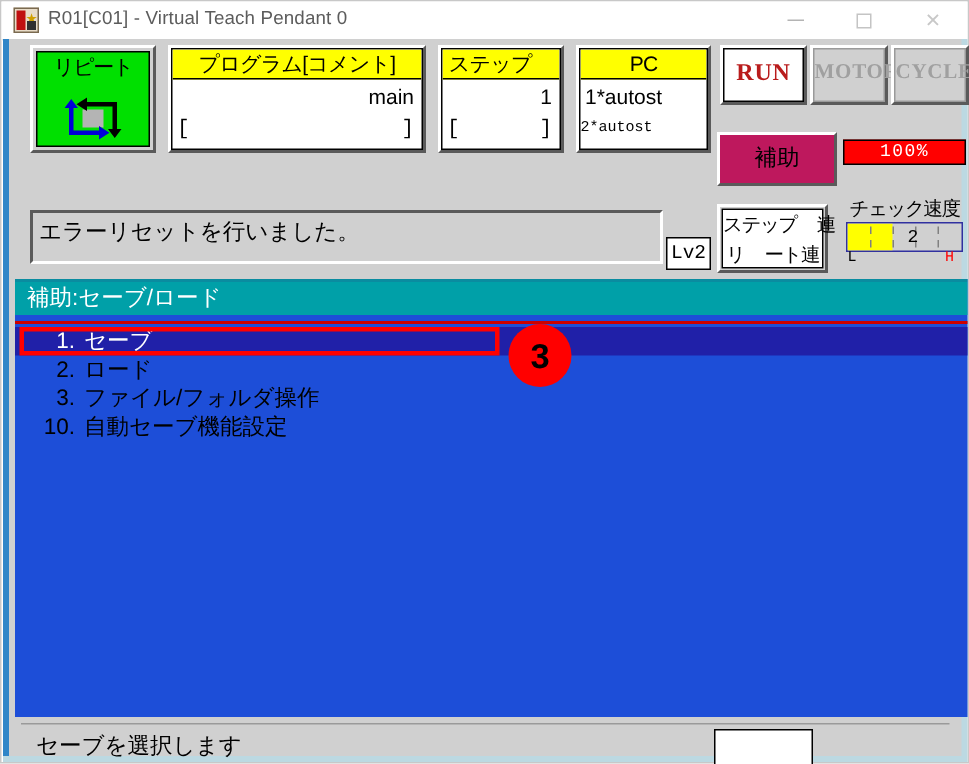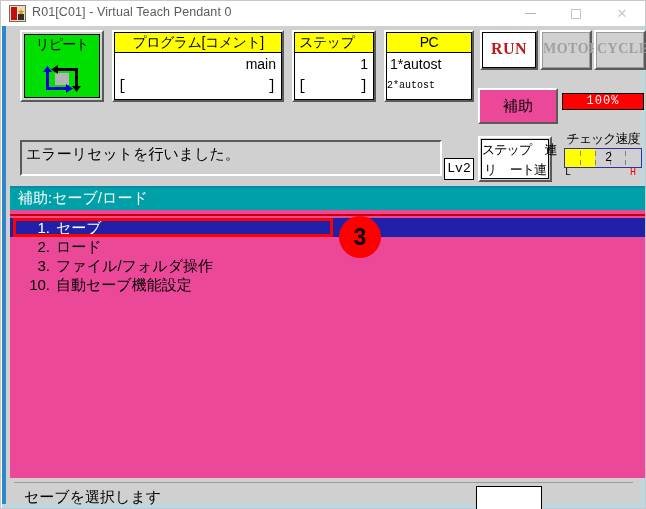--- a/index.html
+++ b/index.html
@@ -86,21 +86,21 @@
   #run-btn{left:470px;width:58px;}
   #run-btn .lbl{background:#ffffff;color:#b91c1c;}
   #motor-btn{left:530px;width:52px;}
   #motor-btn .lbl{background:#d0d0d0;color:#a0a0a0;border-color:#9a9a9a;font-size:14px;line-height:32px;}
   #cycle-btn{left:584px;width:52px;}
   #cycle-btn .lbl{background:#d0d0d0;color:#a0a0a0;border-color:#9a9a9a;font-size:14px;line-height:32px;}
 
   
   #aux-btn{position:absolute;left:468px;top:62px;width:80px;height:36px;
            border:2px solid;border-color:#ffffff #5a5a5a #5a5a5a #ffffff;
-           background:#ec4899;box-sizing:border-box;
+           background:#be185d;box-sizing:border-box;
            text-align:center;font-size:15px;color:#000;line-height:32px;}
 
   
   #rspeed{position:absolute;left:550px;top:48px;width:86px;height:46px;}
   #rspeed .t{position:absolute;left:0;top:0;width:100%;text-align:center;
              font-size:13px;color:#000;white-space:nowrap;letter-spacing:-1px;}
   #rspeed .bar{position:absolute;left:2px;top:19px;width:82px;height:17px;
                background:#ff0000;border:1px solid #000;box-sizing:border-box;
                font-family:"Liberation Mono","DejaVu Sans Mono",monospace;
                font-size:12px;color:#ffffff;text-align:center;line-height:15px;letter-spacing:1px;}
@@ -137,21 +137,21 @@
             border:2px solid;border-color:#ffffff #5a5a5a #5a5a5a #ffffff;
             background:#d0d0d0;box-sizing:border-box;}
   #cont-btn .face{position:absolute;left:1px;top:1px;right:1px;bottom:1px;
                   background:#fff;border:1px solid #000;box-sizing:border-box;}
   #cont-btn .l1{position:absolute;left:0;top:1px;width:100%;text-align:center;
                 font-size:13px;color:#000;white-space:nowrap;letter-spacing:-1px;}
   #cont-btn .l2{position:absolute;left:0;top:21px;width:100%;text-align:center;
                 font-size:13px;color:#000;white-space:nowrap;letter-spacing:-1px;}
 
   
-  #content{position:absolute;left:4px;top:160px;width:635px;height:292px;background:#ec4899;}
+  #content{position:absolute;left:4px;top:160px;width:635px;height:292px;background:#1d4ed8;}
   #sect-top{position:absolute;left:0;top:0;width:635px;height:2px;background:#0a8ca0;}
   #sect-header{position:absolute;left:0;top:2px;width:635px;height:22px;background:#00a0a8;}
   #sect-title{position:absolute;left:8px;top:1px;font-size:15px;color:#ffffff;white-space:nowrap;}
   #sect-rule{position:absolute;left:0;top:28px;width:635px;height:2px;background:#cc0000;}
 
   #menu{position:absolute;left:0;top:32px;width:635px;}
   .mrow{position:relative;height:19px;}
   .mrow .num{position:absolute;left:4px;top:0;width:36px;text-align:right;
              font-size:15px;color:#000;line-height:19px;}
   .mrow .txt{position:absolute;left:46px;top:0;font-size:15px;color:#000;

